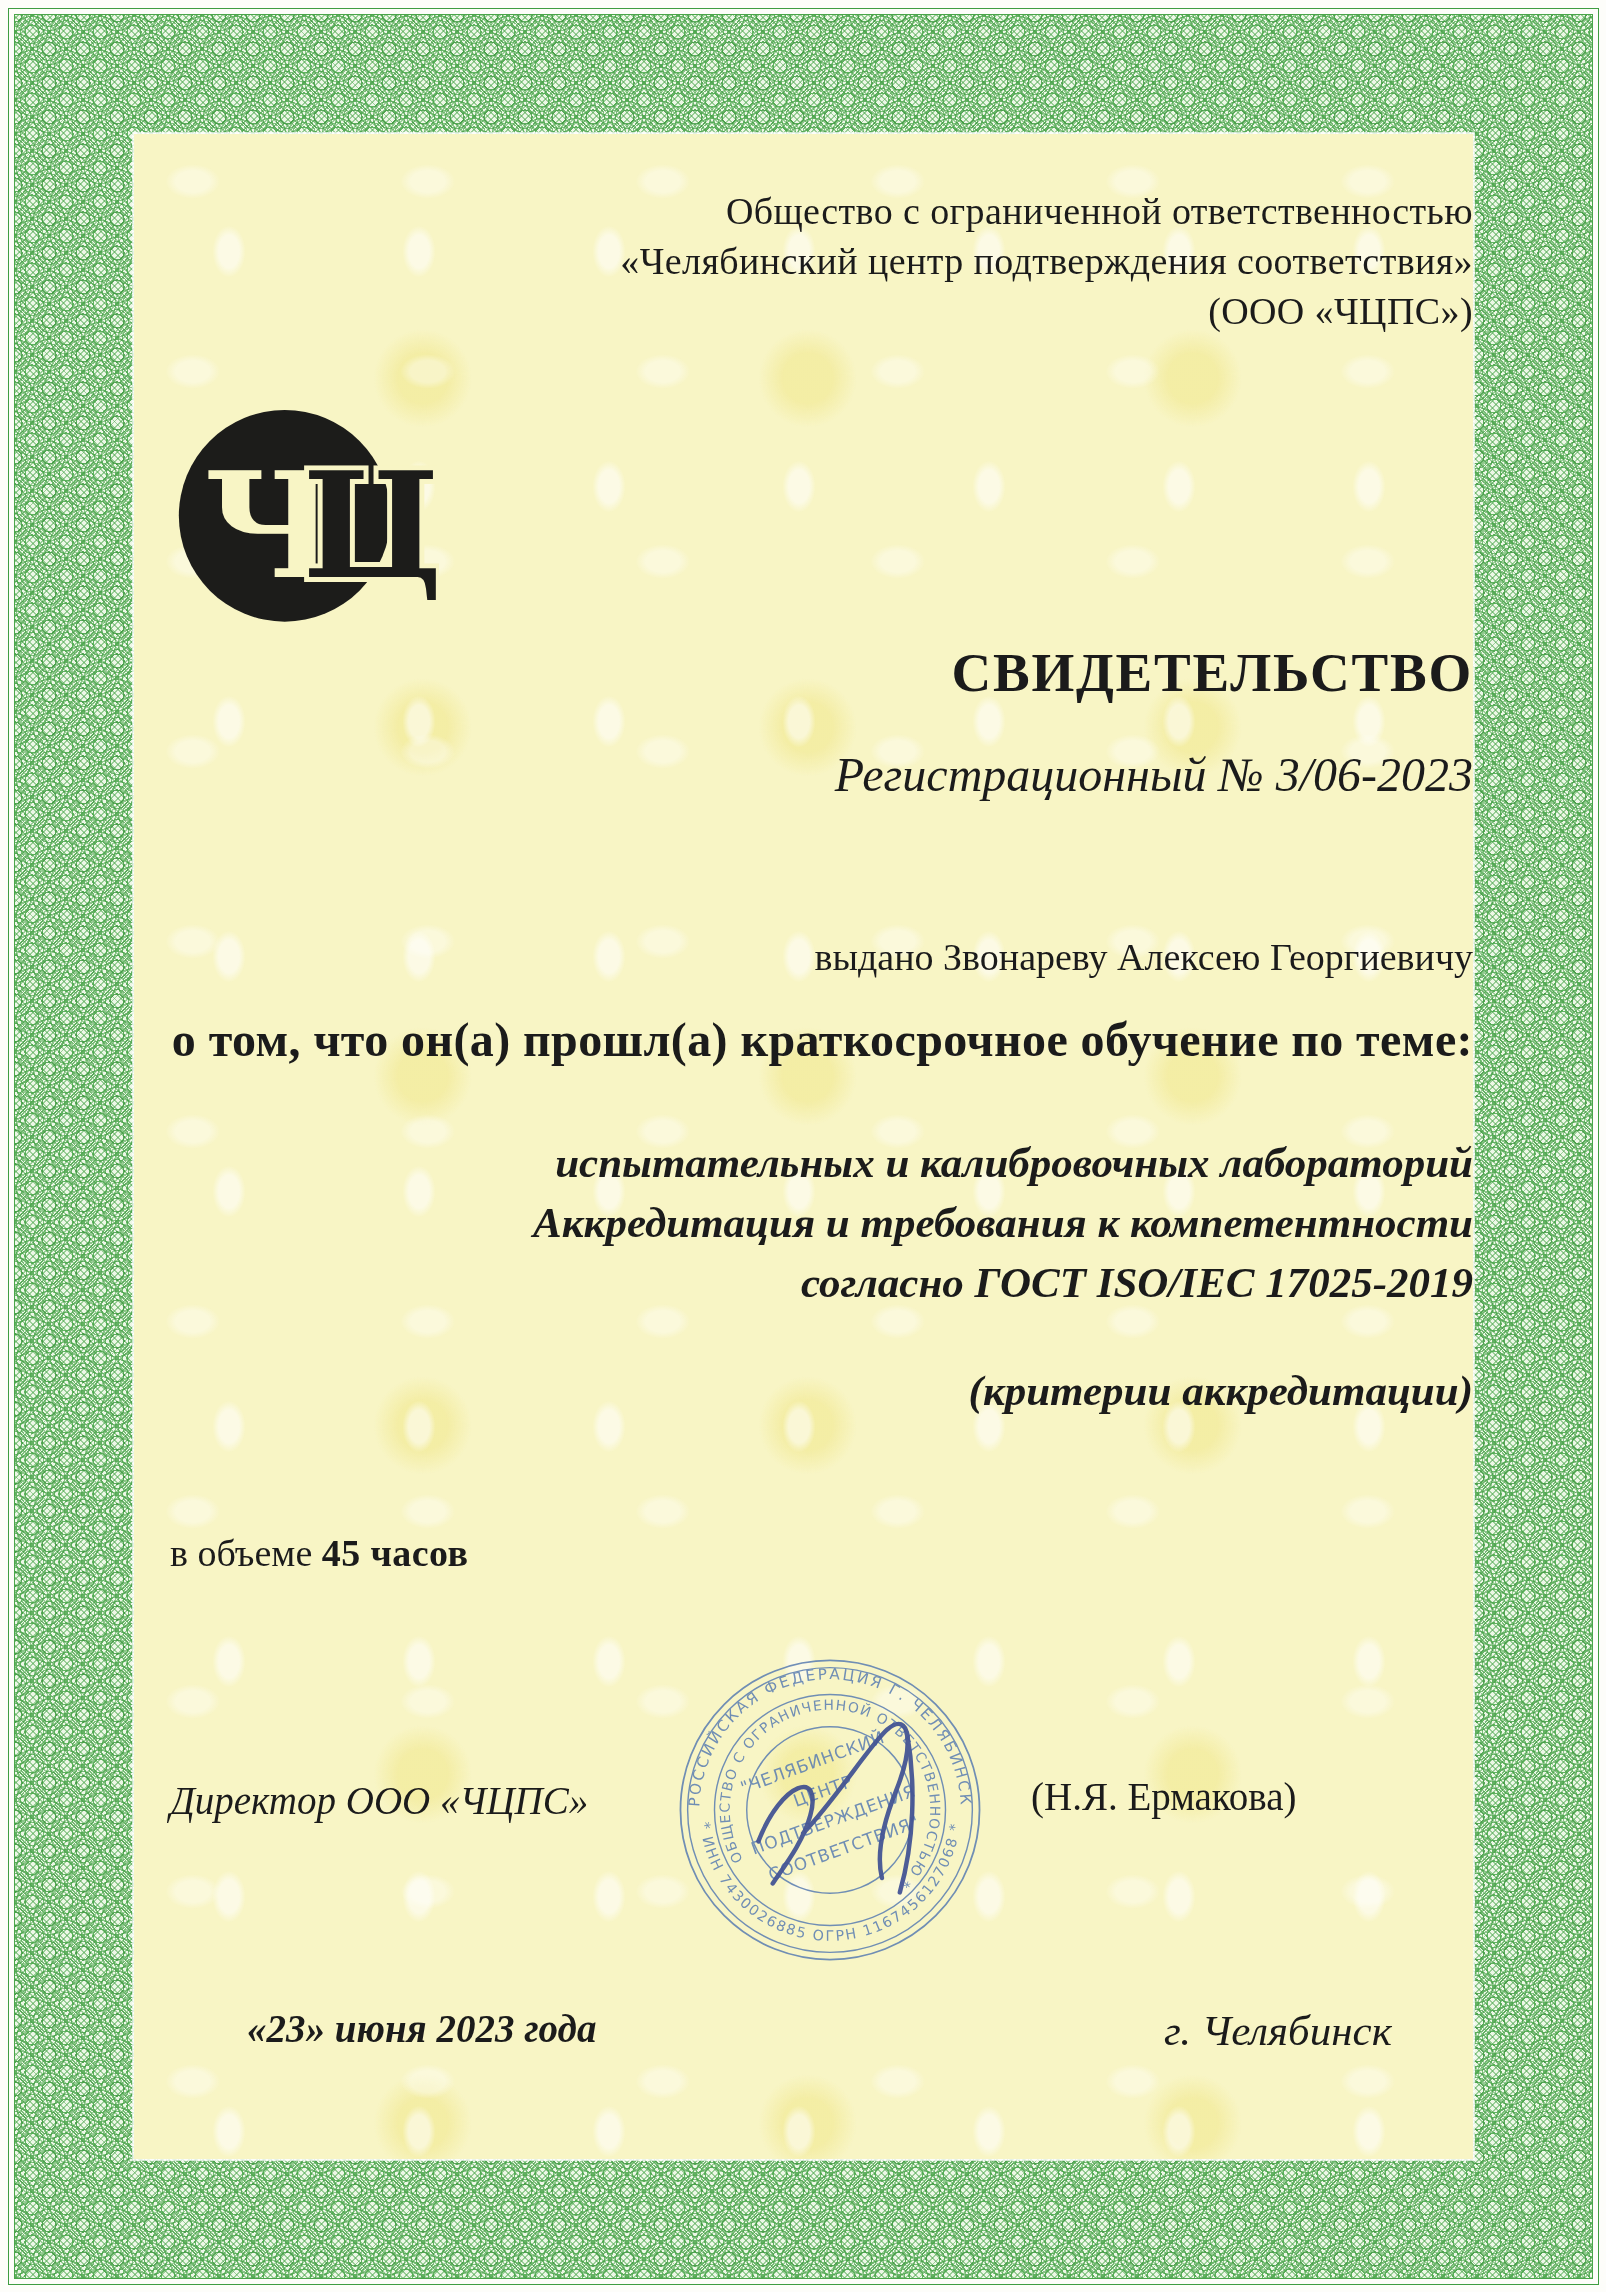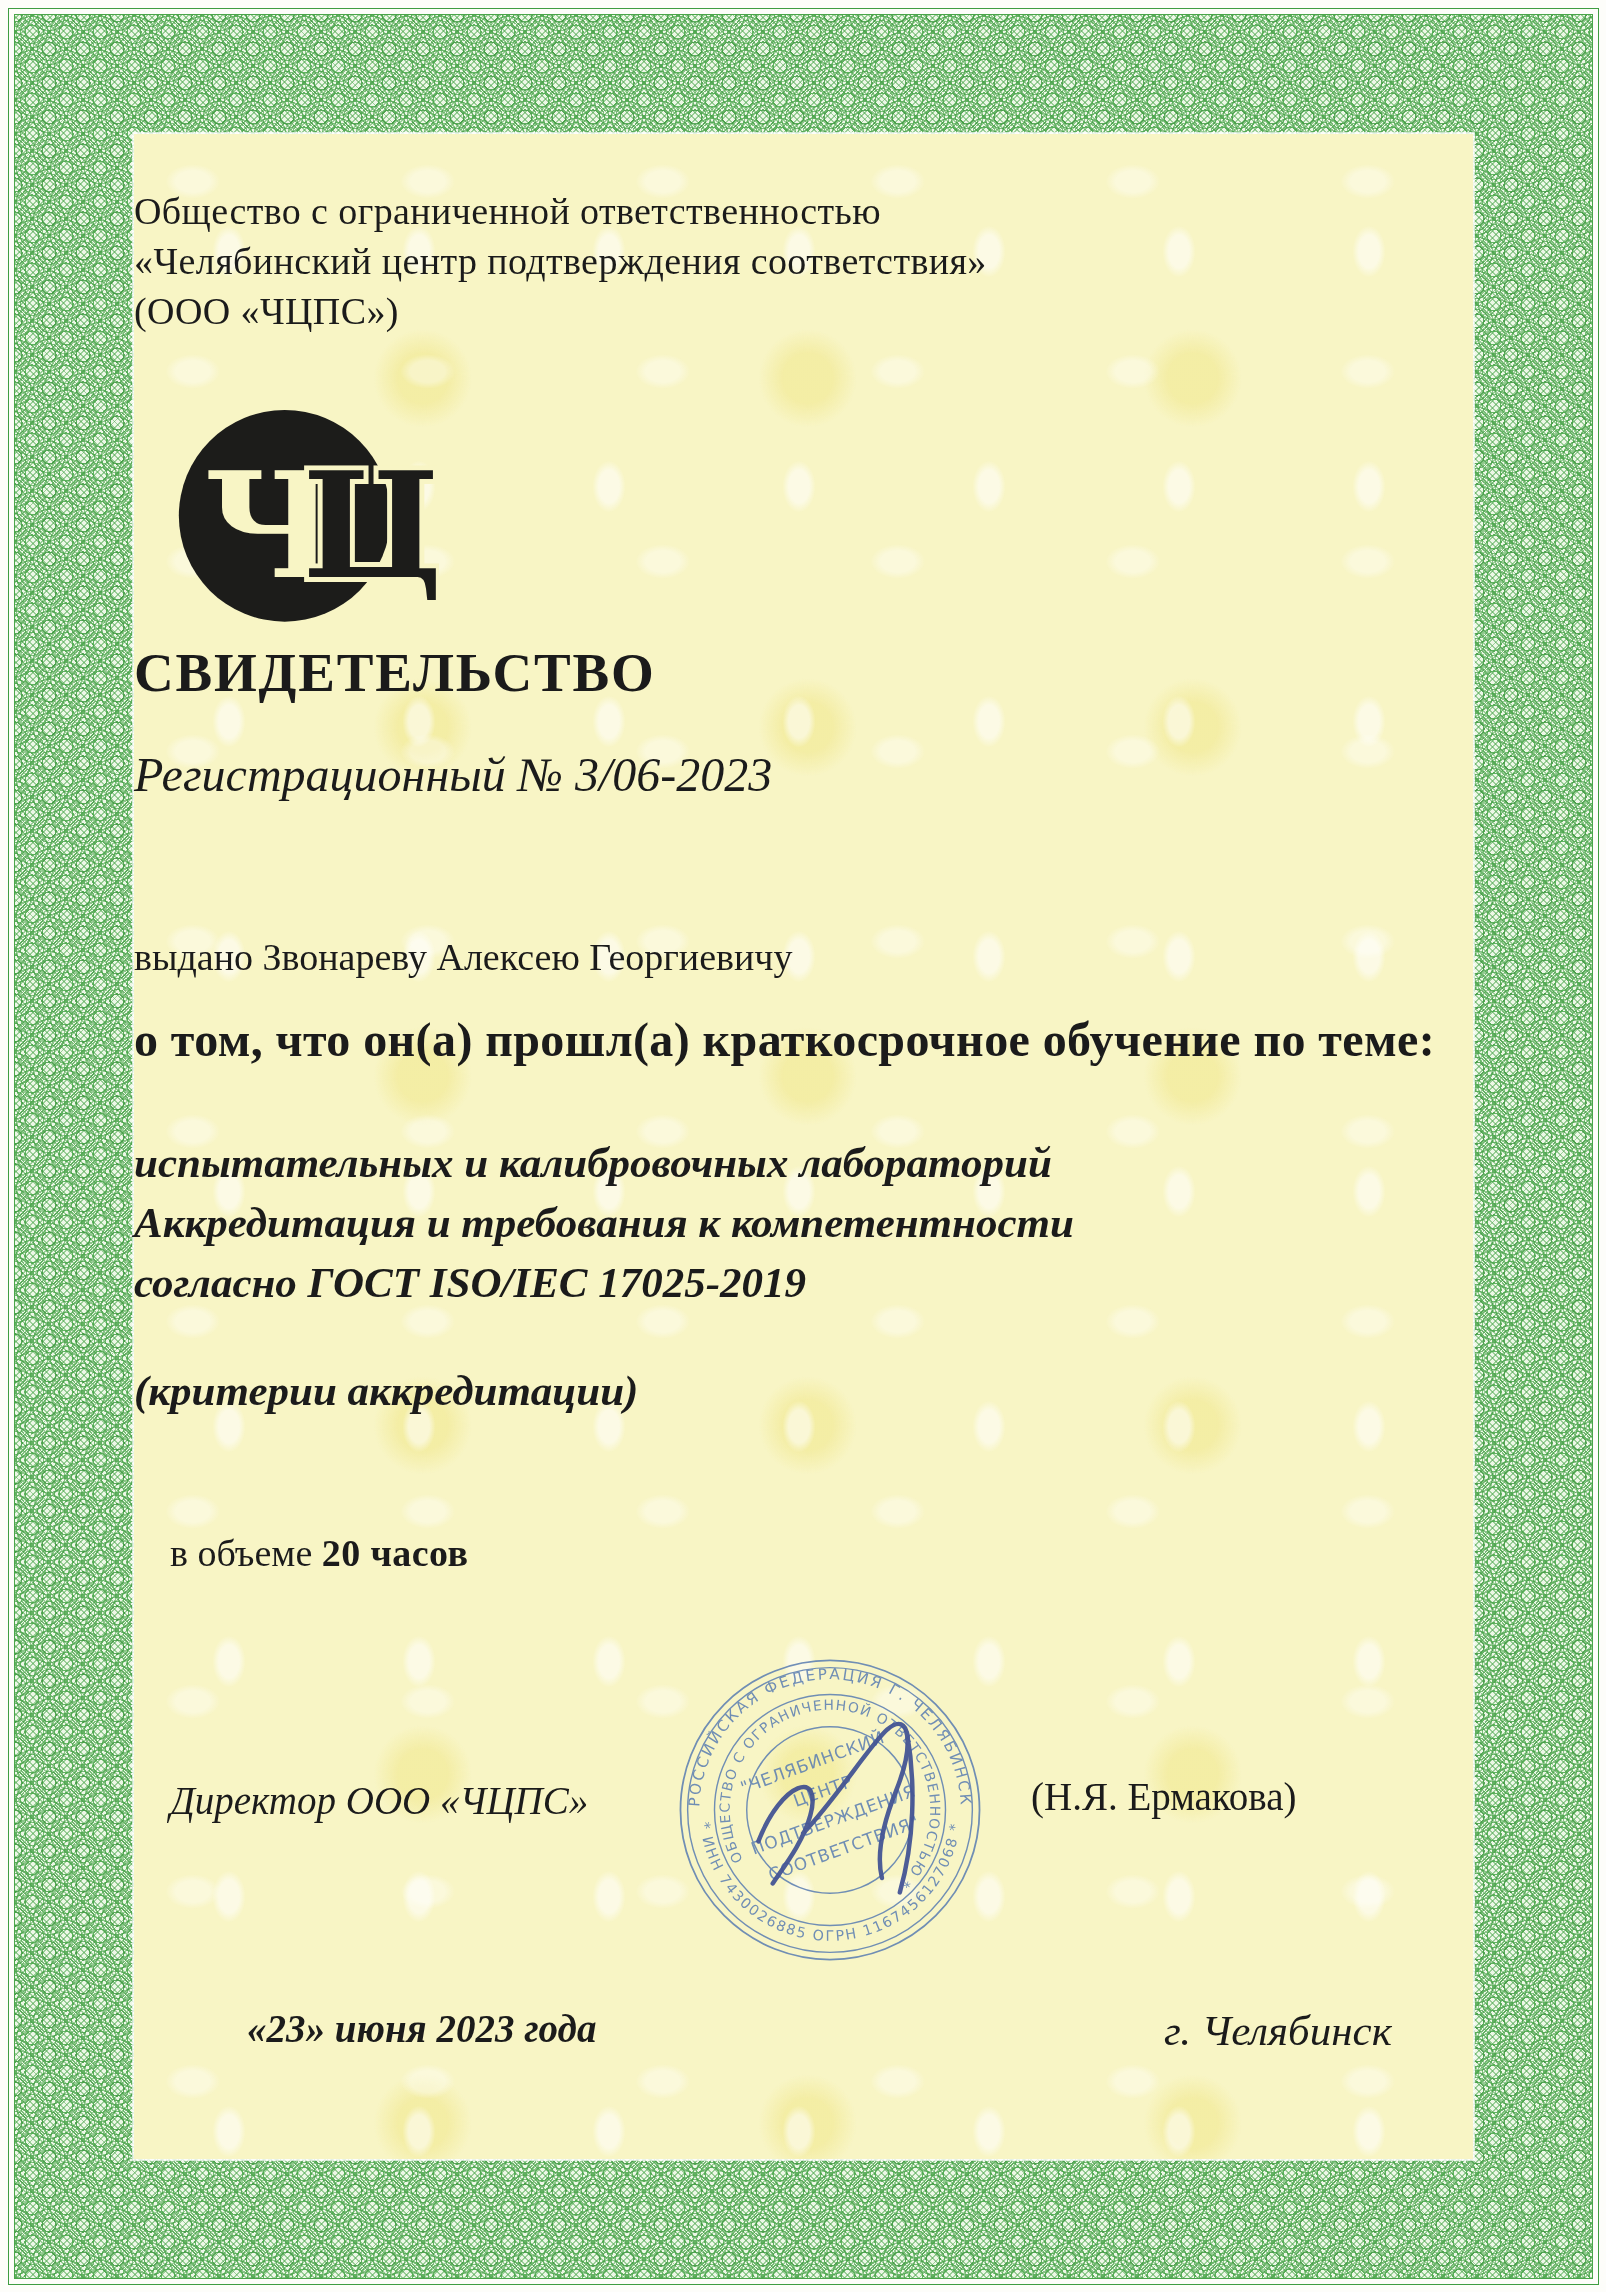--- a/index.html
+++ b/index.html
@@ -35,21 +35,21 @@
     position:absolute;inset:134px;
     background-color:#f8f5c5;
     background-image:
       radial-gradient(ellipse 23px 36px at 50% 50%, rgba(255,255,255,.55) 0 45%, rgba(255,255,255,0) 72%),
       radial-gradient(ellipse 38px 24px at 25% 25%, rgba(255,255,255,.38) 0 45%, rgba(255,255,255,0) 72%),
       radial-gradient(circle 63px at 75% 70%, rgba(243,236,160,.85) 0 40%, rgba(243,236,160,0) 78%);
     background-size:190px 235px,235px 190px,385px 349px;
     box-shadow:0 0 0 1.8px rgba(255,255,255,.85);
   }
   .abs{position:absolute;}
-  .center{left:0;right:0;text-align:left;}
+  .center{left:0;right:0;text-align:right;}
 
   .org{top:52px;font-size:38px;line-height:50px;letter-spacing:0.4px;}
   .logo{left:43px;top:267px;width:262px;height:235px;}
 
   .cert-title{top:507px;font-size:55px;font-weight:bold;letter-spacing:1.8px;}
   .reg-line{top:613px;font-size:48px;font-style:italic;}
 
   .issued-1{top:801px;font-size:38px;}
   .issued-2{top:878px;font-size:48px;letter-spacing:0.4px;font-weight:bold;}
 
@@ -98,21 +98,21 @@
 
     <div class="abs center course">
       <div>испытательных и калибровочных лабораторий</div>
       <div>Аккредитация и требования к компетентности</div>
       <div>согласно ГОСТ ISO/IEC 17025-2019</div>
     </div>
     <div class="abs center course-sub">(критерии аккредитации)</div>
 
     <div class="abs hours">
       <span>в объеме</span>
-      <b>20 часов</b>
+      <b>45 часов</b>
     </div>
 
     <div class="abs director">Директор ООО «ЧЦПС»</div>
     <div class="abs sig-name">(Н.Я. Ермакова)</div>
 
     <svg class="abs stamp" viewBox="0 0 344 344" xmlns="http://www.w3.org/2000/svg" xmlns:xlink="http://www.w3.org/1999/xlink">
       <defs>
         <path id="arcTop" d="M 26 172 A 146 146 0 0 1 318 172"></path>
         <path id="arcBottom" d="M 26 172 A 146 146 0 0 0 318 172"></path>
         <path id="circleMid" d="M 75 228 A 112 112 0 1 1 269 228 A 112 112 0 0 1 75 228"></path>

